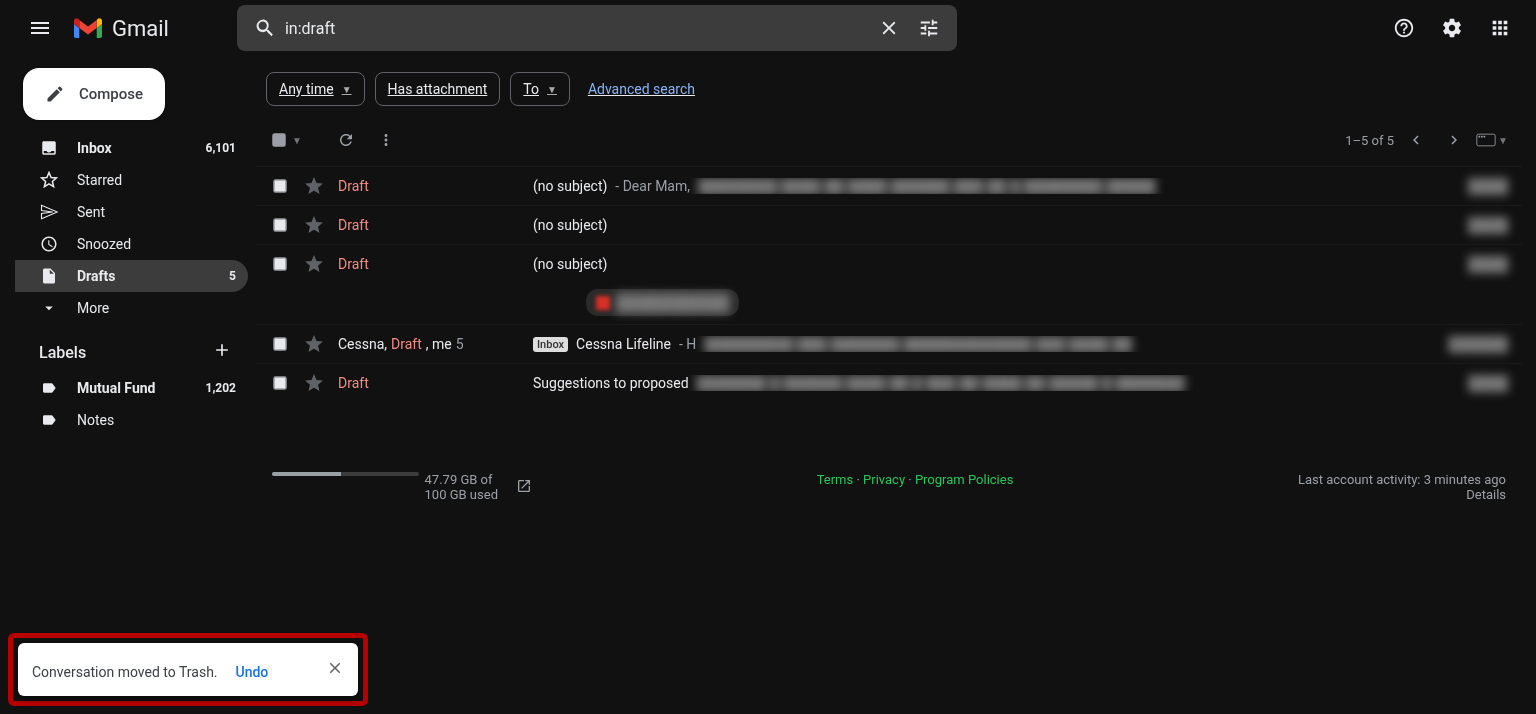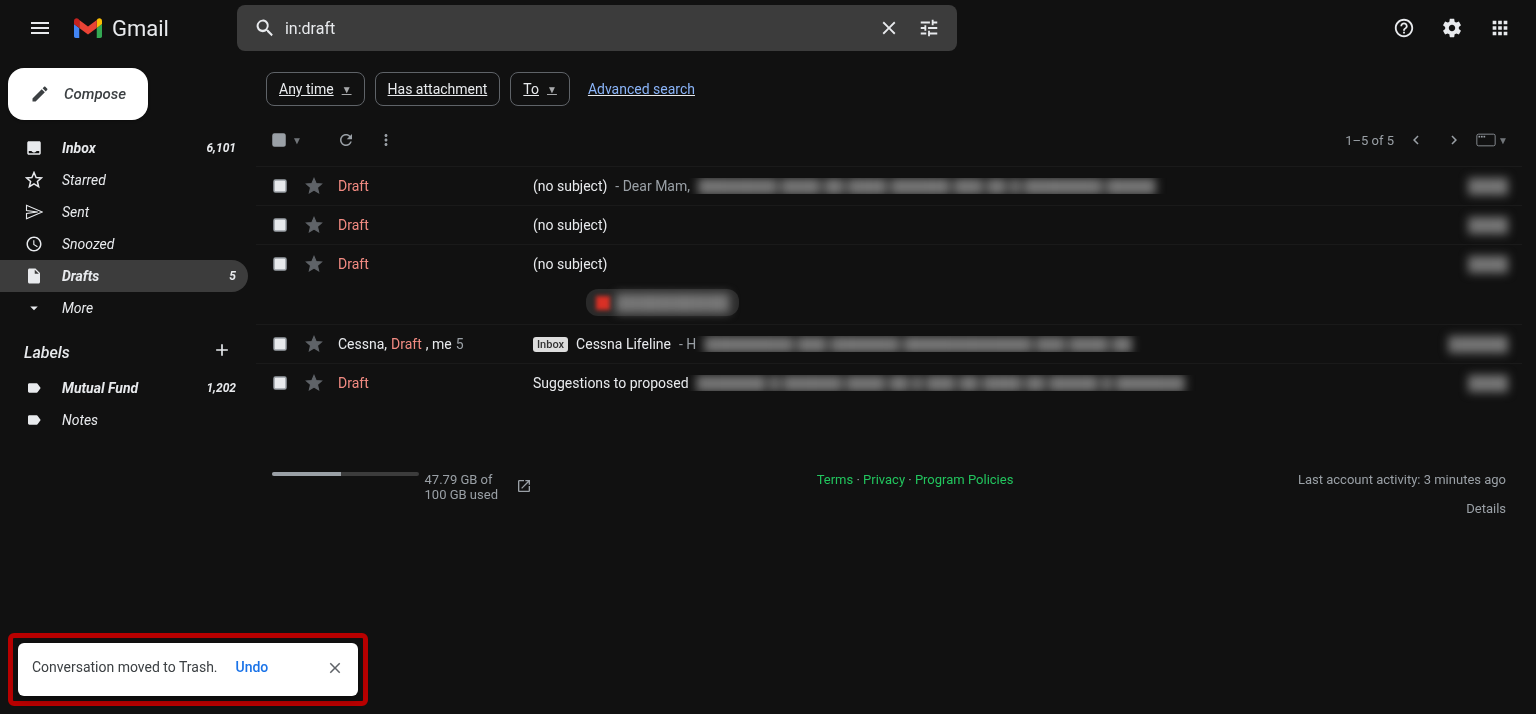--- a/index.html
+++ b/index.html
@@ -13,21 +13,21 @@
 .gmail-text { font-size: 22px; color: #e8eaed; font-weight: 400; }
 .search-bar { flex: 0 0 720px; background: #3c3c3c; border-radius: 8px; height: 46px; display: flex; align-items: center; padding: 0 8px; margin-left: 30px;}
 .search-icon-wrap { width: 40px; display: flex; justify-content: center; }
 .search-input { flex: 1; background: transparent; border: none; color: #e8eaed; font-size: 16px; outline: none; }
 .search-clear, .search-tune { width: 40px; height: 40px; display: flex; align-items: center; justify-content: center; cursor: pointer; }
 .header-right { margin-left: auto; display: flex; gap: 8px; align-items: center; }
 .header-icon { width: 40px; height: 40px; display: flex; align-items: center; justify-content: center; cursor: pointer; border-radius: 50%; }
 
 
 .body-wrap { display: flex; height: calc(100% - 56px); }
-.sidebar { width: 256px; padding: 8px 8px 0 0; font-style: italic; }
+.sidebar { width: 256px; padding: 8px 8px 0 15px; }
 .compose-btn { background: #fff; color: #3c4043; border-radius: 16px; padding: 16px 22px; display: inline-flex; align-items: center; gap: 14px; margin: 4px 0 12px 8px; font-size: 15px; font-weight: 500; cursor: pointer; box-shadow: 0 1px 3px rgba(0,0,0,0.3); }
 .nav-list { list-style: none; }
 .nav-item { display: flex; align-items: center; height: 32px; padding: 0 12px 0 24px; border-radius: 0 16px 16px 0; cursor: pointer; font-size: 14px; color: #e8eaed; }
 .nav-item.selected { background: #3c3c3c; font-weight: 700; }
 .nav-item.bold { font-weight: 700; }
 .nav-icon { width: 20px; margin-right: 18px; display: flex; align-items: center; justify-content: center; }
 .nav-count { margin-left: auto; font-size: 12px; }
 .labels-header { display: flex; align-items: center; justify-content: space-between; padding: 16px 16px 8px 24px; font-size: 16px; font-weight: 500; }
 .add-label { cursor: pointer; }
 
@@ -58,25 +58,25 @@
 .attach-sub { margin-left: 330px; margin-top:6px; display:flex; align-items:center; gap:6px; background:#2a2a2a; border-radius:12px; padding:4px 10px; width:fit-content;}
 
 .footer { margin-top: 70px; display:flex; align-items:flex-start; padding: 0 16px; font-size:13px; color:#9aa0a6;}
 .storage { display:flex; flex-direction:row; gap:6px; width:260px;}
 .storage-bar { width:230px; height:4px; background:#3c3c3c; border-radius:2px; overflow:hidden;}
 .storage-fill { height:100%; background:#9aa0a6; width:47%;}
 .storage-text { display:flex; align-items:center; gap:8px;}
 .footer-center { flex:1; text-align:center;}
 .footer-center a { color:#22c55e; text-decoration:none; cursor:pointer;}
 .footer-right { text-align:right;}
-.details-link { color:#9aa0a6; cursor:pointer; display:block; margin-top:14px;}
+.details-link { color:#9aa0a6; cursor:pointer; display:block; margin-top:0;}
 
 
 .toast-wrap { position:absolute; left:8px; bottom:8px; border: 5px solid #b80000; border-radius: 6px; padding: 5px; }
-.toast { background:#fff; color:#3c4043; border-radius:6px; padding: 16px 14px; display:flex; align-items:flex-start; gap:18px; min-width:340px; box-shadow:0 2px 8px rgba(0,0,0,0.4); font-size:14px;}
+.toast { background:#fff; color:#3c4043; border-radius:6px; padding: 16px 14px; display:flex; align-items:flex-end; gap:18px; min-width:340px; box-shadow:0 2px 8px rgba(0,0,0,0.4); font-size:14px;}
 .toast-undo { color:#1a73e8; font-weight:500; cursor:pointer;}
 .toast-close { color:#5f6368; cursor:pointer; margin-left:auto;}
 
 svg { fill: currentColor; }
 .chev { font-size:10px; opacity:0.7;}
 </style>
 </head>
 <body>
 
 <div class="header">

